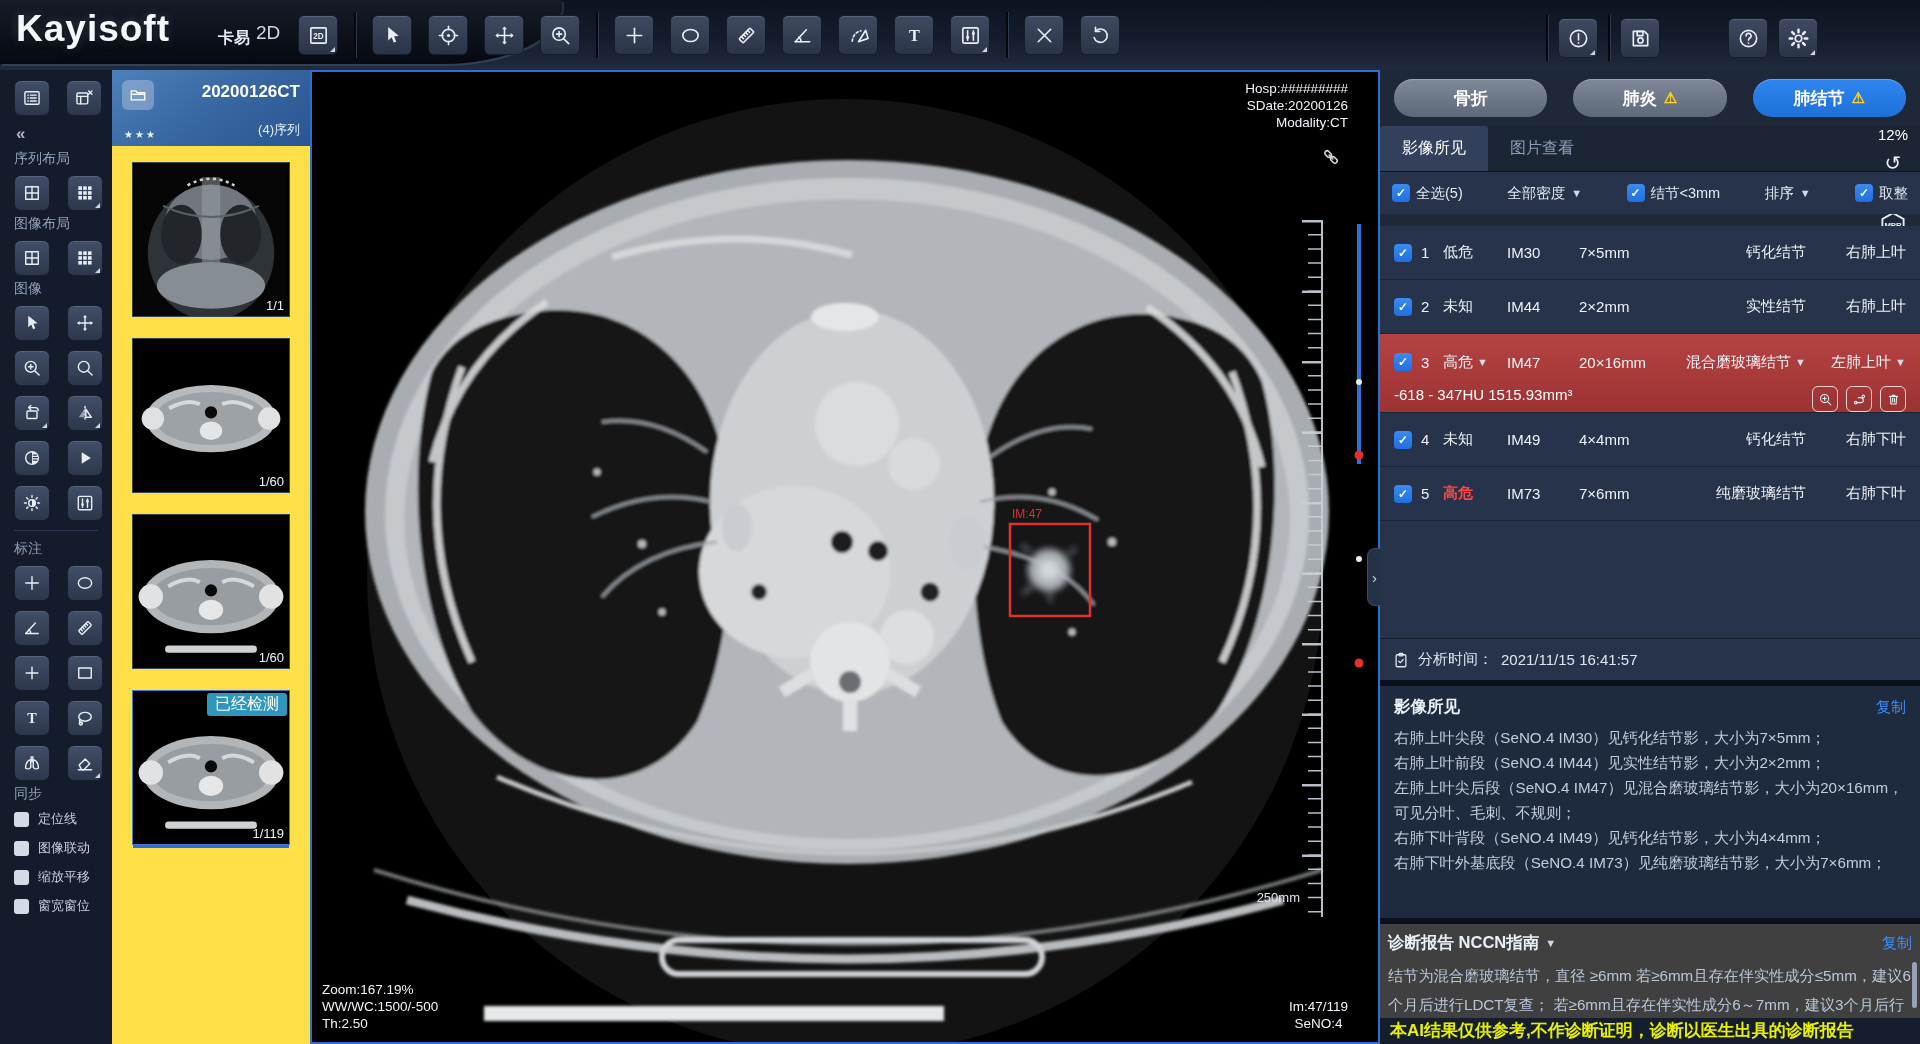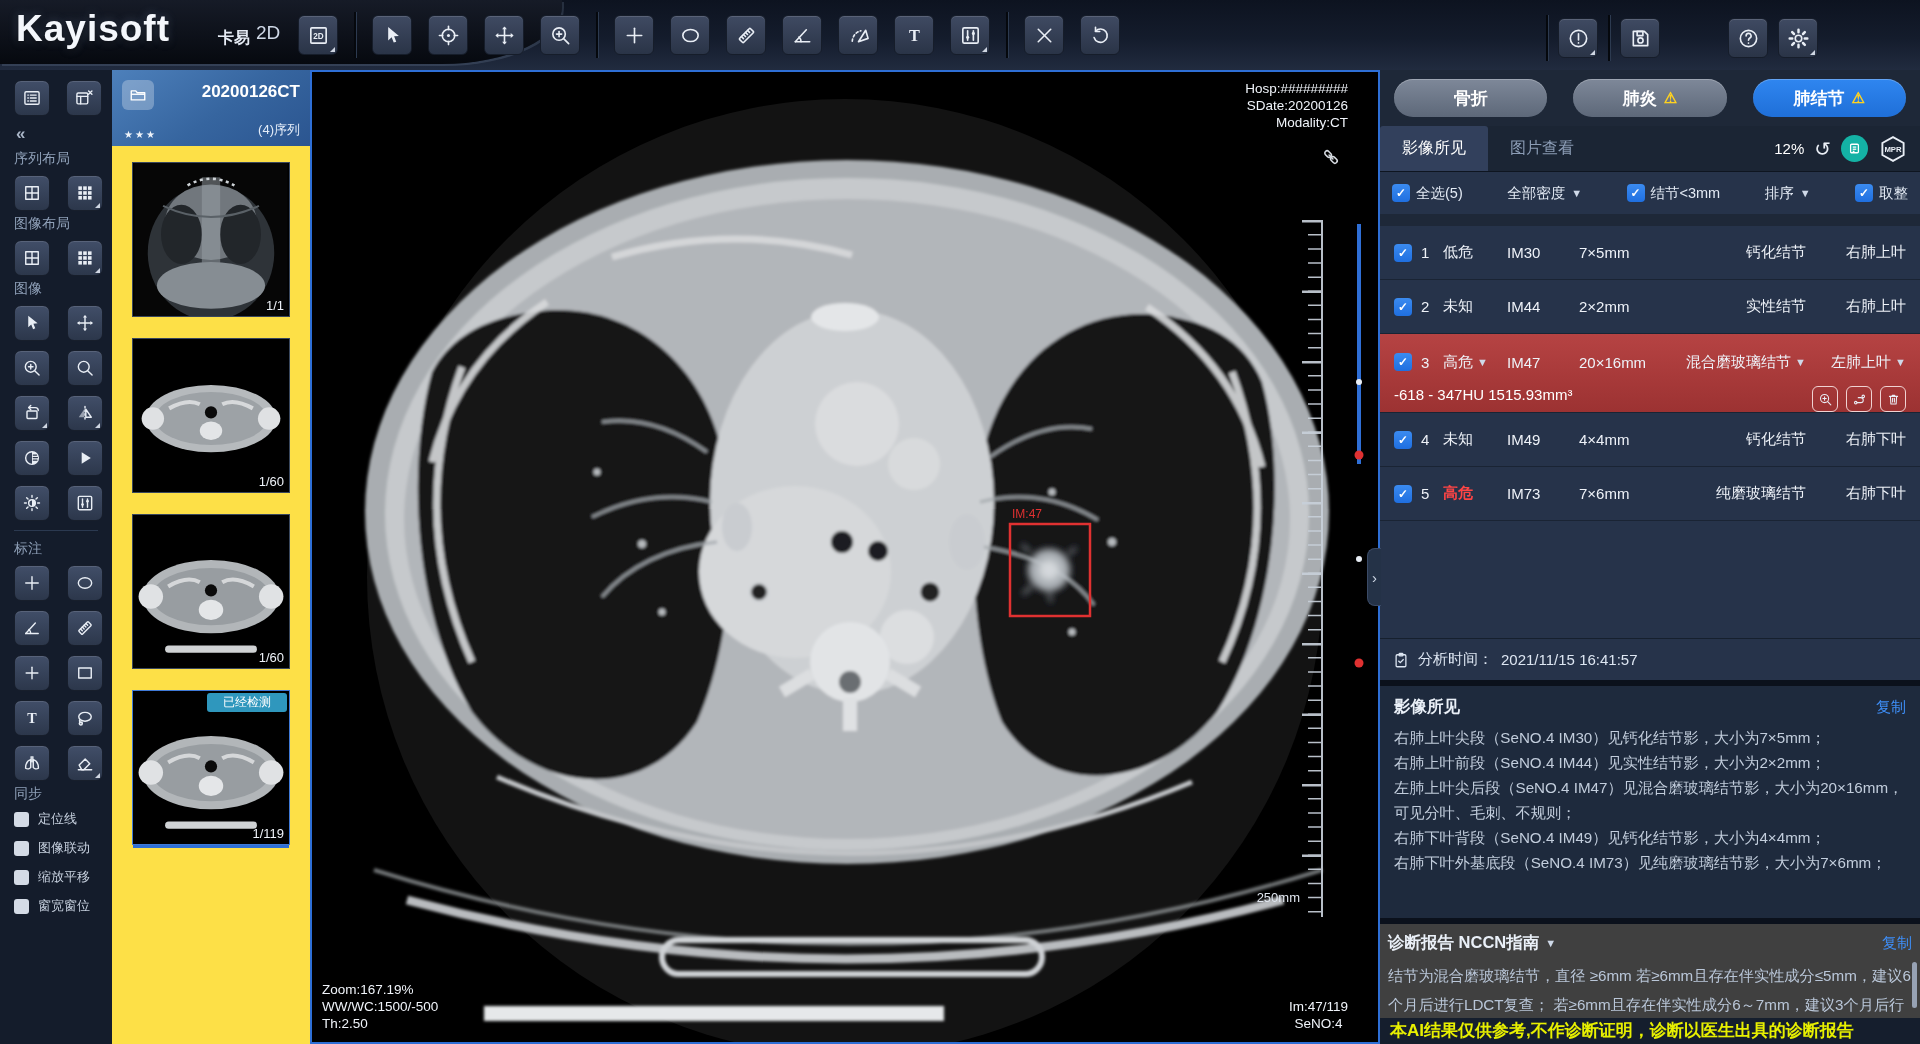--- a/index.html
+++ b/index.html
@@ -55,21 +55,21 @@
   .study-title { position:absolute; right:10px; top:12px; font-size:17px; font-weight:bold; color:#fff; }
   .study-stars { position:absolute; left:12px; bottom:6px; font-size:10px; letter-spacing:2px; color:#eef3fa; }
   .study-series { position:absolute; right:10px; bottom:7px; font-size:13px; color:#e3ecf8; }
   .thumb { position:relative; width:158px; height:155px; margin:16px auto 21px auto;
     border:1px solid #39475d; background:#000; cursor:pointer; }
   .thumb svg { width:100%; height:100%; display:block; }
   .thumb.active { border-color:#3f79d6; box-shadow:0 4px 0 -1px #2e6fd6; }
   .thumb-label { position:absolute; right:5px; bottom:3px; font-size:13px; color:#eef2f8;
     text-shadow:0 1px 2px #000; }
   .thumb-badge { position:absolute; top:2px; right:2px; background:#2f97bd; color:#fff;
-    font-size:12px; padding:1px 16px; border-radius:3px; }
+    font-size:16px; padding:1px 8px; border-radius:3px; }
 
   
   .viewport { position:absolute; left:310px; top:70px; width:1070px; height:974px;
     background:#000; border:2px solid #2e6fd6; }
   .ct-svg { position:absolute; left:0; top:0; width:100%; height:100%; }
   .ov { position:absolute; font-size:13.5px; line-height:17px; color:#f0f4fa;
     text-shadow:0 1px 2px #000; font-weight:500; }
   .ov.tl { left:10px; top:8px; }
   .ov.tr { right:30px; top:8px; text-align:right; }
   .ov.bl { left:10px; bottom:10px; }
@@ -82,21 +82,21 @@
     background:#1e2838; display:flex; flex-direction:column; }
   .pills { height:56px; display:flex; gap:26px; padding:9px 14px 0 14px; }
   .pill { flex:1; height:38px; border-radius:19px; display:flex; align-items:center; justify-content:center;
     gap:7px; font-size:17px; font-weight:bold; color:#fff; cursor:pointer;
     background:linear-gradient(180deg,#7e8899,#5d6879); box-shadow:inset 0 1px 0 rgba(255,255,255,.25); }
   .pill.active { background:linear-gradient(180deg,#2f86f0,#1f6fd8); }
   .warn { color:#ffd21f; font-size:15px; }
   .tabsrow { height:46px; background:#1b2534; display:flex; align-items:stretch; border-bottom:1px solid #0e1520; }
   .tab { padding:0 22px; display:flex; align-items:center; font-size:16px; color:#8b9cb5; cursor:pointer; }
   .tab.active { background:#32405c; color:#fff; border-radius:3px 3px 0 0; }
-  .tab-tools { margin-left:auto; display:flex; align-items:center; gap:10px; padding-right:12px; }
+  .tab-tools { margin-left:auto; display:flex; align-items:center; gap:10px; padding-right:12px;flex-direction:column; }
   .pct { font-size:15px; color:#fff; }
   .refresh { font-size:20px; color:#e9eef5; cursor:pointer; line-height:1; }
   .tealbtn { width:27px; height:27px; border-radius:50%; background:#14b2a5; display:flex;
     align-items:center; justify-content:center; cursor:pointer; }
   .tealbtn svg { width:17px; height:17px; }
   .mprbtn { width:30px; height:30px; cursor:pointer; }
   .mprbtn svg { width:30px; height:30px; }
 
   .filterbar { height:42px; background:#26334a; display:flex; align-items:center;
     padding:0 12px; gap:6px; justify-content:space-between; margin-bottom:12px; font-size:14.5px; }

